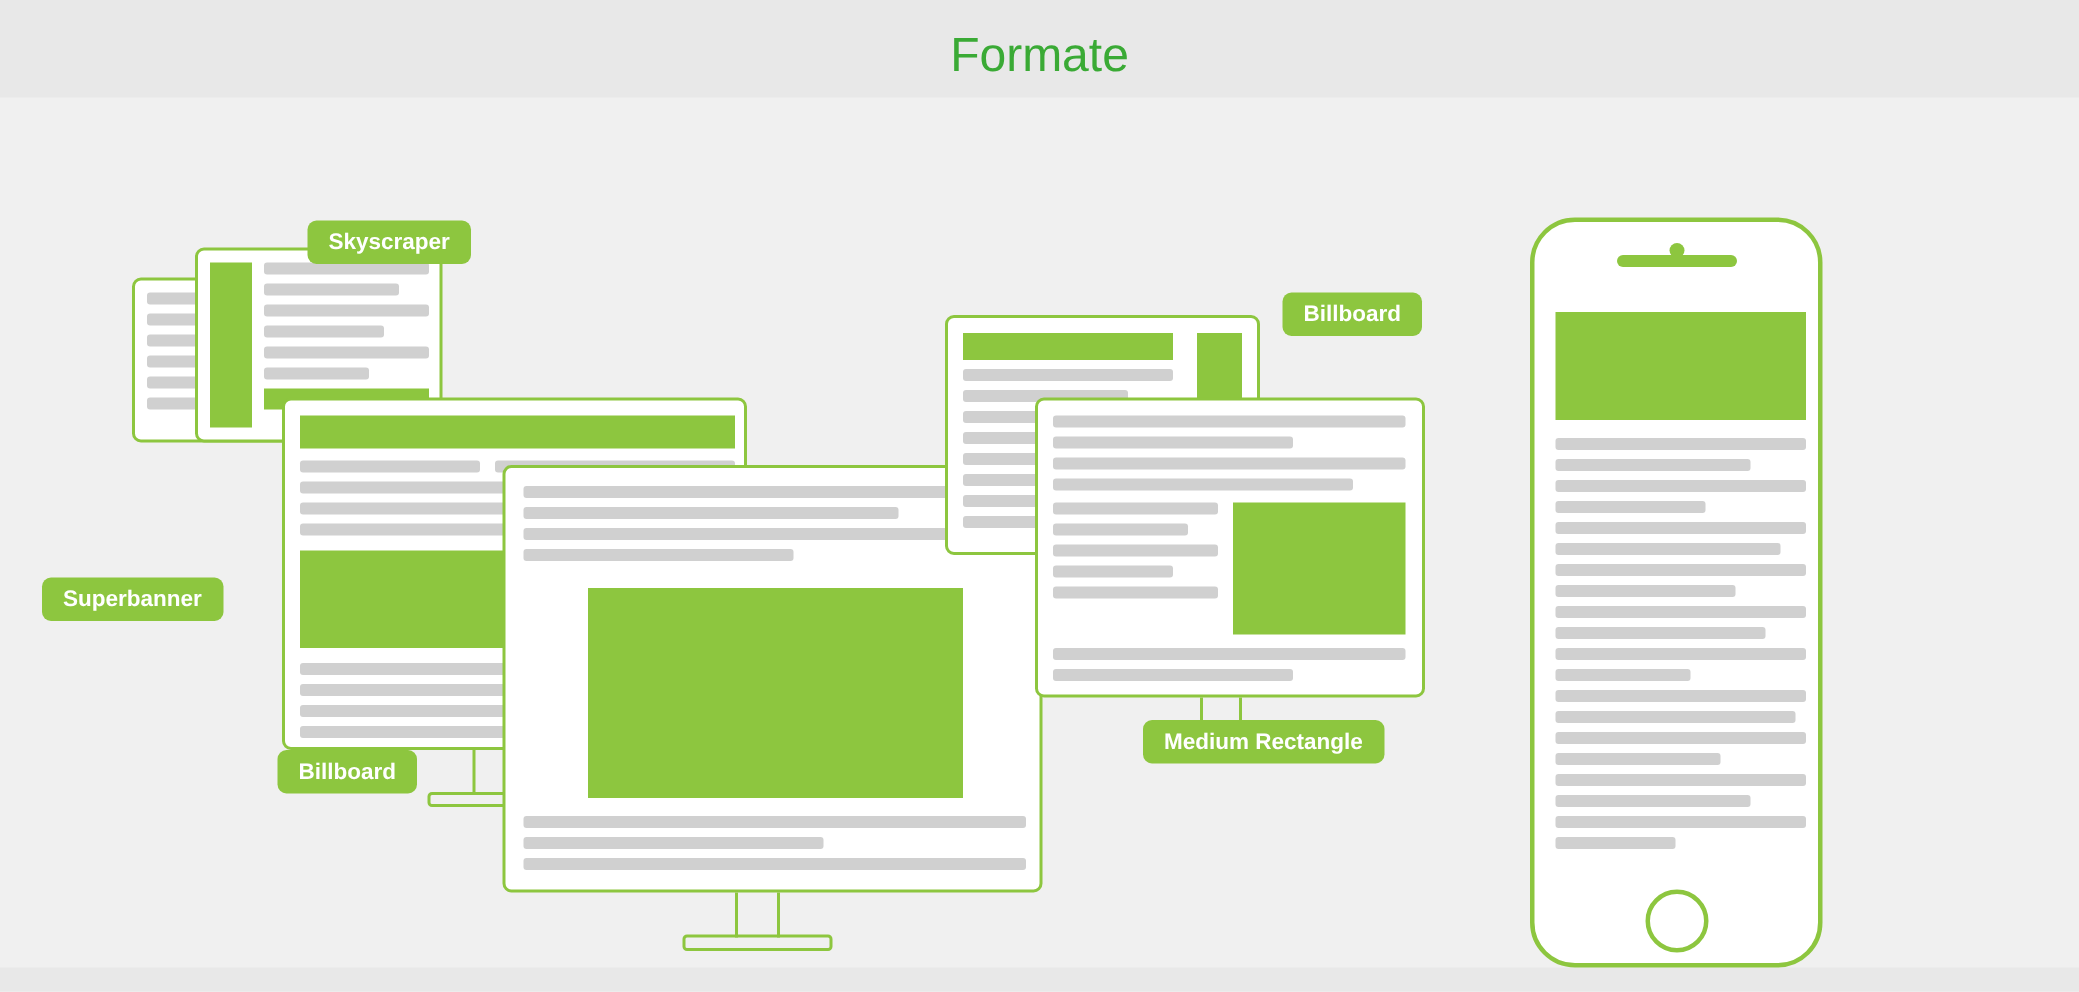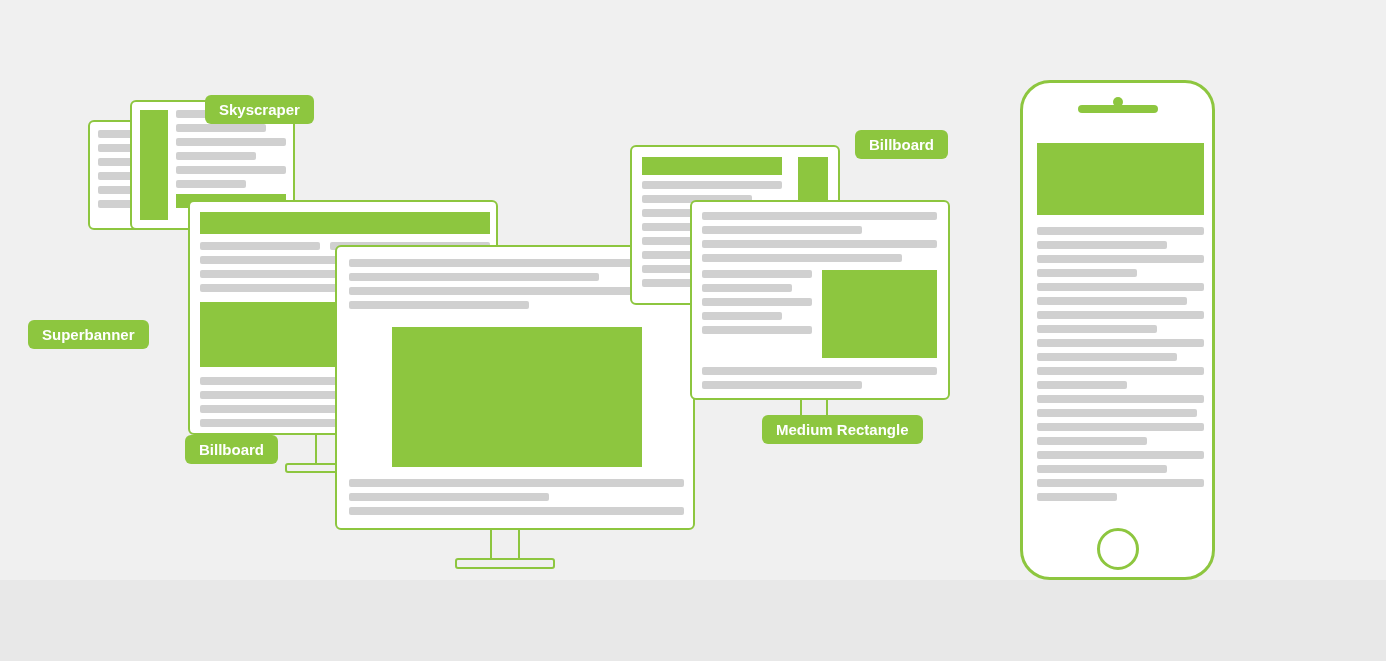--- a/index.html
+++ b/index.html
@@ -83,20 +83,21 @@
     .phone-home {
       position: absolute;
       border: 3px solid #8dc63f;
       border-radius: 50%;
     }
   </style>
 </head>
 <body>
 
 <div>
+  <h1 class="page-title">Formate</h1>
 
   <div class="main-area">
 
     <div class="monitor" style="left:88px; top:120px; width:140px; height:110px;">
       <div class="content-line" style="left:8px; top:8px; width:120px; height:8px;"></div>
       <div class="content-line" style="left:8px; top:22px; width:80px; height:8px;"></div>
       <div class="content-line" style="left:8px; top:36px; width:120px; height:8px;"></div>
       <div class="content-line" style="left:8px; top:50px; width:100px; height:8px;"></div>
       <div class="content-line" style="left:8px; top:64px; width:120px; height:8px;"></div>
       <div class="content-line" style="left:8px; top:78px; width:90px; height:8px;"></div>
@@ -109,21 +110,21 @@
       <div class="content-line" style="left:44px; top:8px; width:110px; height:8px;"></div>
       <div class="content-line" style="left:44px; top:22px; width:90px; height:8px;"></div>
       <div class="content-line" style="left:44px; top:36px; width:110px; height:8px;"></div>
       <div class="content-line" style="left:44px; top:50px; width:80px; height:8px;"></div>
       <div class="content-line" style="left:44px; top:64px; width:110px; height:8px;"></div>
       <div class="content-line" style="left:44px; top:78px; width:70px; height:8px;"></div>
 
       <div class="ad-block" style="left:44px; top:92px; width:110px; height:14px;"></div>
     </div>
 
-    <div class="label-badge" style="left:205px; top:95px;">Skyscraper</div>
+    <div class="label-badge" style="left:205px; top:82px;">Skyscraper</div>
 
     <div class="monitor" style="left:188px; top:200px; width:310px; height:235px;">
 
       <div class="ad-block" style="left:10px; top:10px; width:290px; height:22px;"></div>
 
       <div class="content-line" style="left:10px; top:40px; width:120px; height:8px;"></div>
       <div class="content-line" style="left:140px; top:40px; width:160px; height:8px;"></div>
       <div class="content-line" style="left:10px; top:54px; width:290px; height:8px;"></div>
       <div class="content-line" style="left:10px; top:68px; width:200px; height:8px;"></div>
       <div class="content-line" style="left:10px; top:82px; width:290px; height:8px;"></div>

